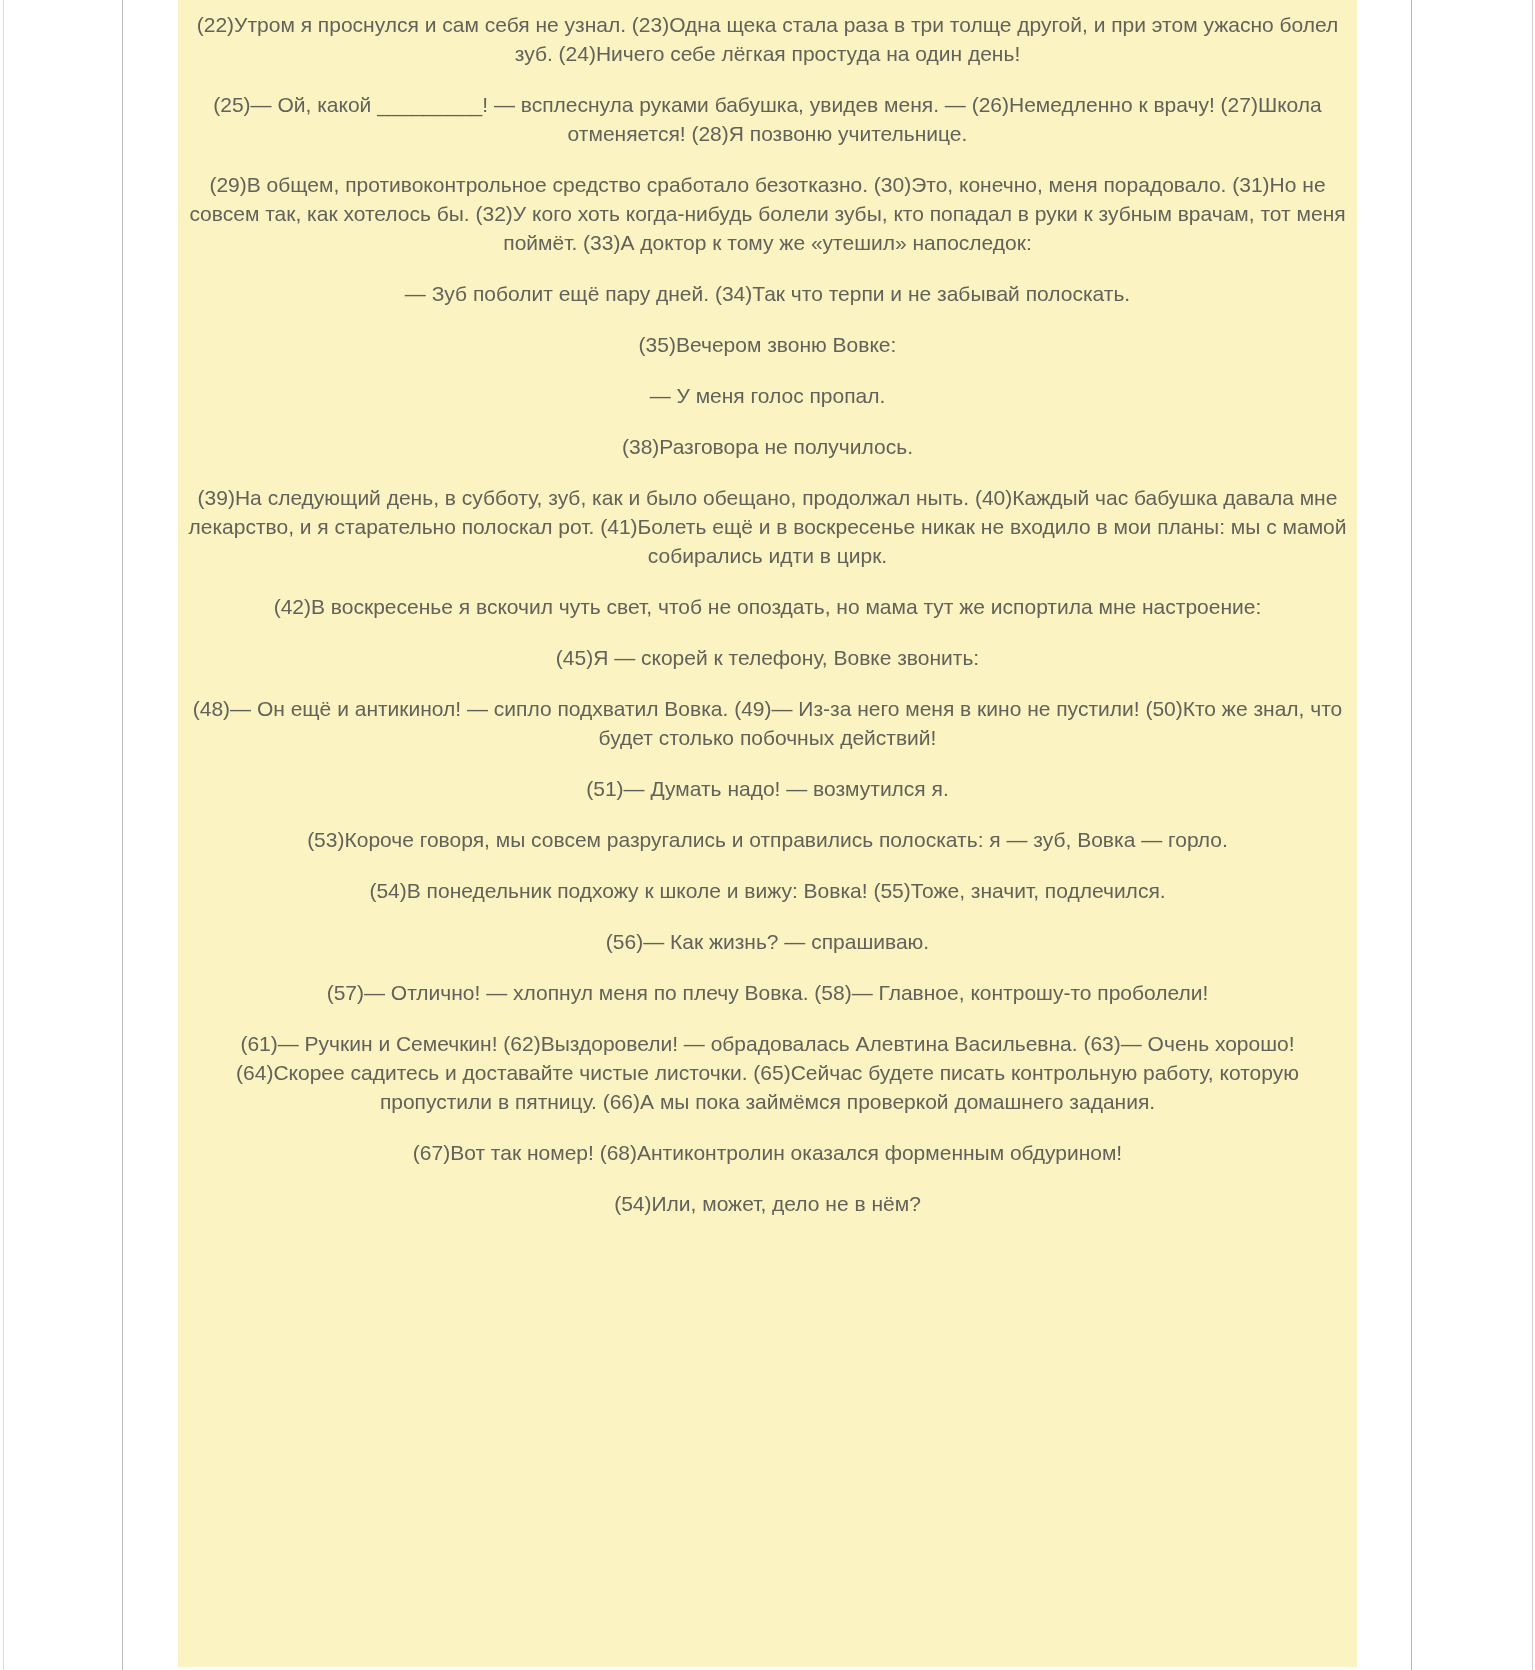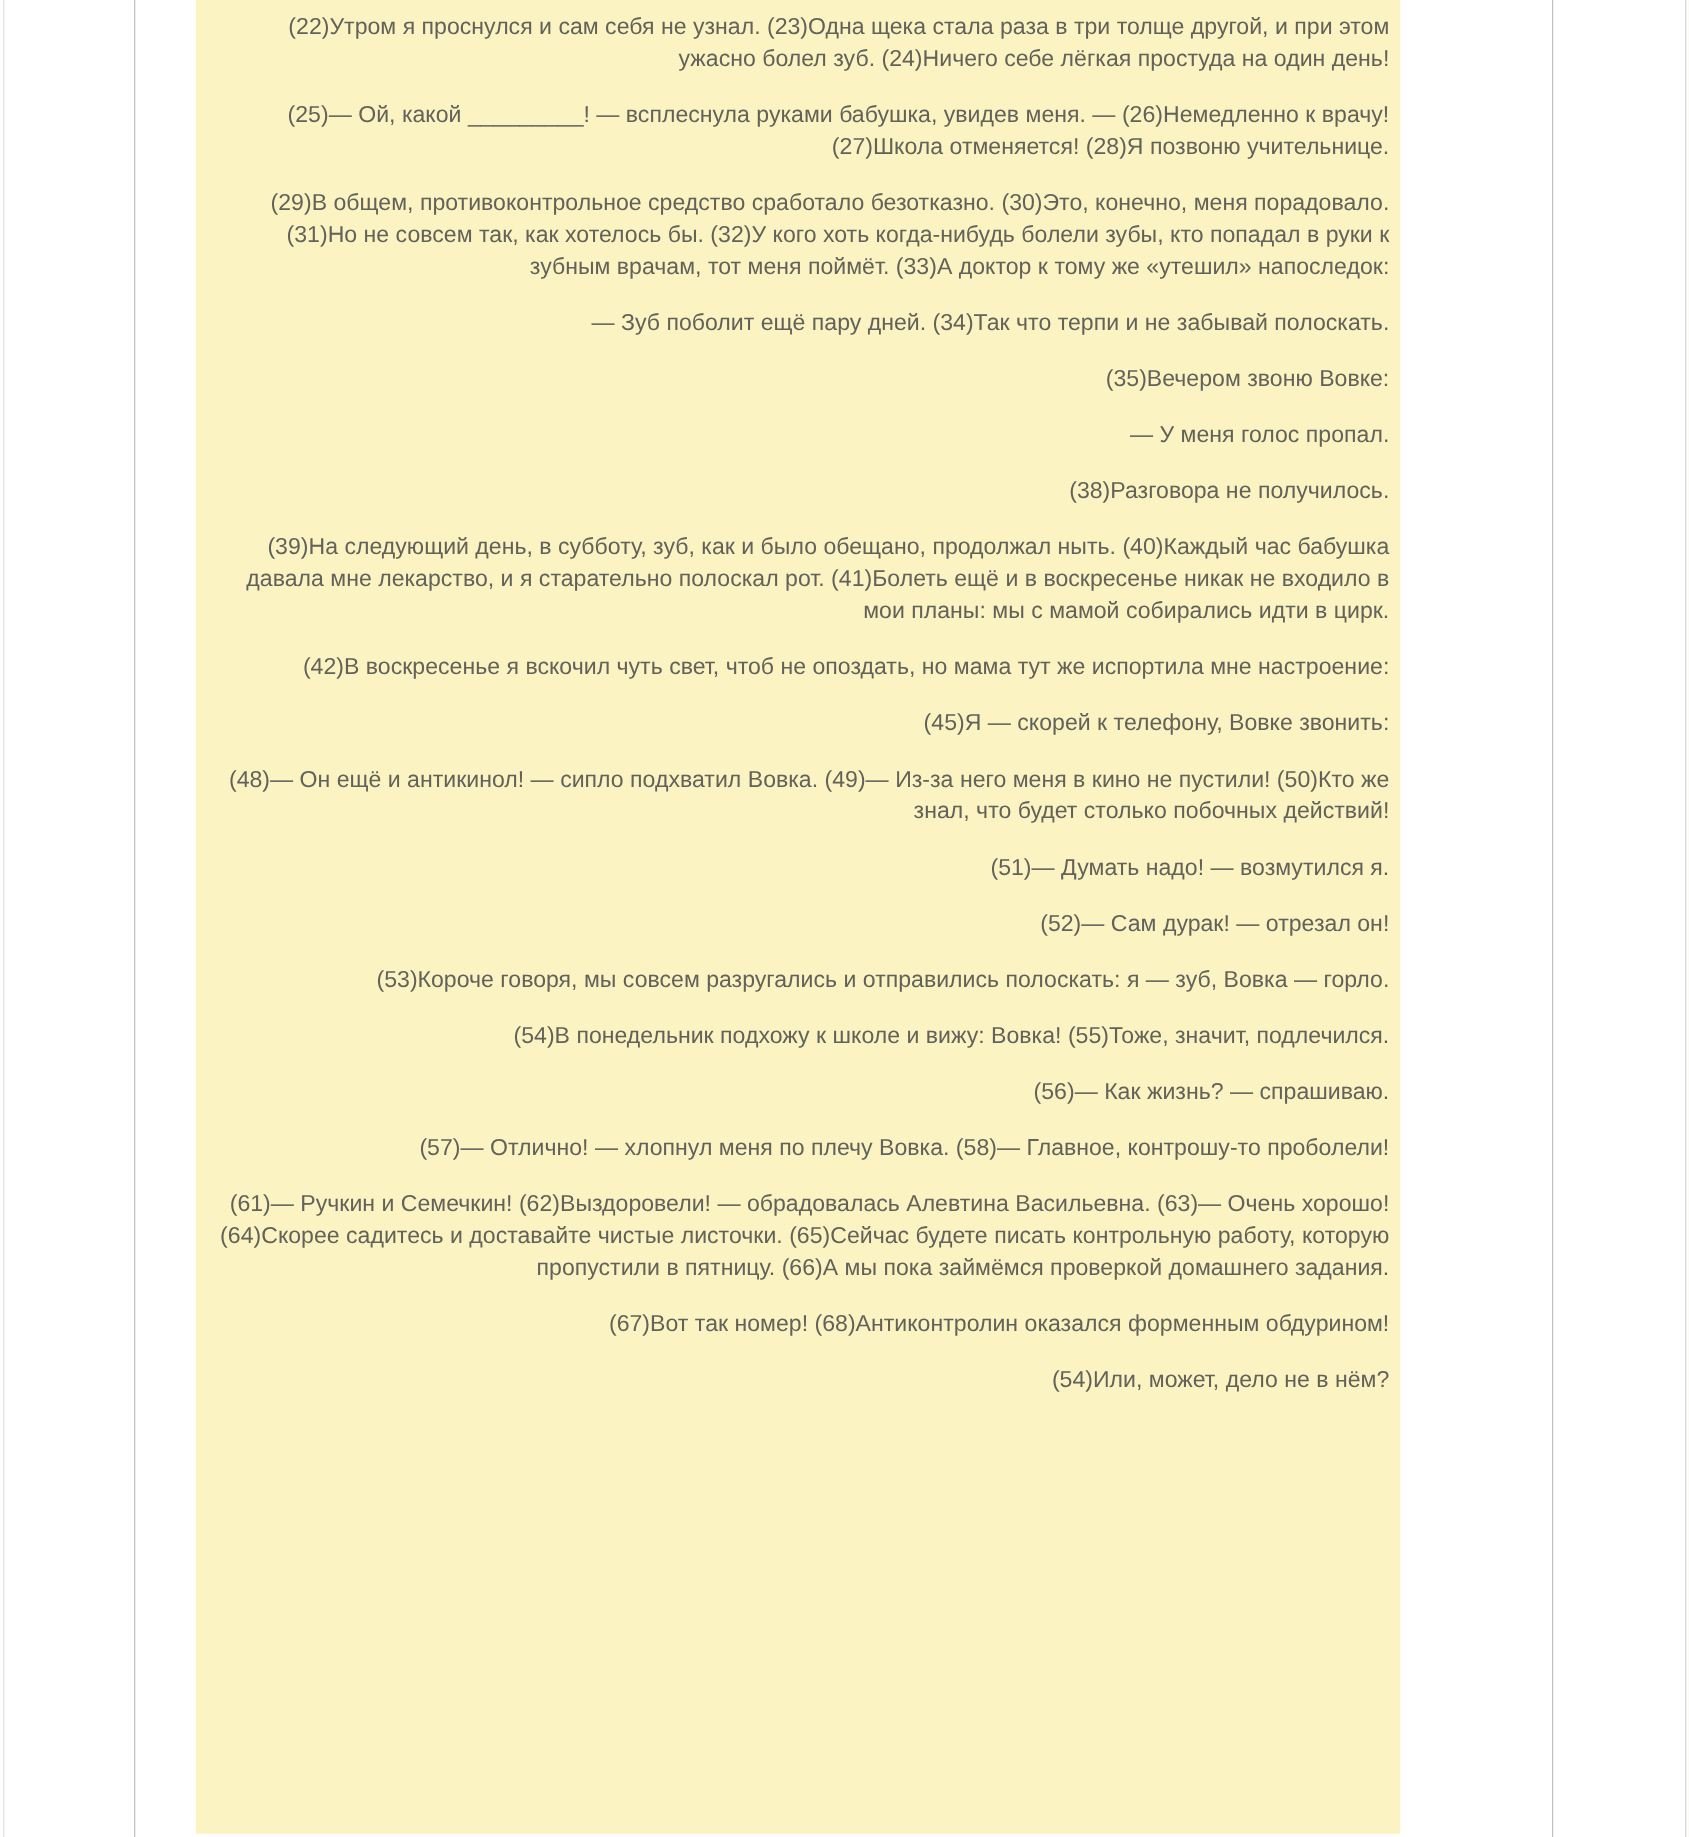--- a/index.html
+++ b/index.html
@@ -22,29 +22,29 @@
   }
   .vline-outer-left  { left: 3px;    background: #dedede; }
   .vline-inner-left  { left: 122px;  background: #b9b9b9; }
   .vline-inner-right { left: 1411px; background: #b9b9b9; }
   .vline-outer-right { left: 1532px; background: #cfcfcf; }
 
   .question-panel {
     position: absolute;
     left: 178px;
     top: 0;
-    width: 1095px;
+    width: 1179px;
     height: 1667px;
     box-sizing: border-box;
     background: #fbf3c1;
     padding: 10px 10px 0 10px;
     color: #62625a;
     font-size: 21px;
     line-height: 29px;
-    text-align: right;
+    text-align: center;
   }
   .question-panel p {
     margin: 0 0 22px 0;
   }
 </style>
 </head>
 <body>
 
 <div class="vline vline-outer-left"></div>
 <div class="vline vline-inner-left"></div>
@@ -57,21 +57,20 @@
   <p>(29)В общем, противоконтрольное средство сработало безотказно. (30)Это, конечно, меня порадовало. (31)Но не совсем так, как хотелось бы. (32)У кого хоть когда-нибудь болели зубы, кто попадал в руки к зубным врачам, тот меня поймёт. (33)А доктор к тому же «утешил» напоследок:</p>
   <p>— Зуб поболит ещё пару дней. (34)Так что терпи и не забывай полоскать.</p>
   <p>(35)Вечером звоню Вовке:</p>
   <p>— У меня голос пропал.</p>
   <p>(38)Разговора не получилось.</p>
   <p>(39)На следующий день, в субботу, зуб, как и было обещано, продолжал ныть. (40)Каждый час бабушка давала мне лекарство, и я старательно полоскал рот. (41)Болеть ещё и в воскресенье никак не входило в мои планы: мы с мамой собирались идти в цирк.</p>
   <p>(42)В воскресенье я вскочил чуть свет, чтоб не опоздать, но мама тут же испортила мне настроение:</p>
   <p>(45)Я — скорей к телефону, Вовке звонить:</p>
   <p>(48)— Он ещё и антикинол! — сипло подхватил Вовка. (49)— Из-за него меня в кино не пустили! (50)Кто же знал, что будет столько побочных действий!</p>
   <p>(51)— Думать надо! — возмутился я.</p>
-  <p>(52)— Сам дурак! — отрезал он!</p>
   <p>(53)Короче говоря, мы совсем разругались и отправились полоскать: я — зуб, Вовка — горло.</p>
   <p>(54)В понедельник подхожу к школе и вижу: Вовка! (55)Тоже, значит, подлечился.</p>
   <p>(56)— Как жизнь? — спрашиваю.</p>
   <p>(57)— Отлично! — хлопнул меня по плечу Вовка. (58)— Главное, контрошу-то проболели!</p>
   <p>(61)— Ручкин и Семечкин! (62)Выздоровели! — обрадовалась Алевтина Васильевна. (63)— Очень хорошо! (64)Скорее садитесь и доставайте чистые листочки. (65)Сейчас будете писать контрольную работу, которую пропустили в пятницу. (66)А мы пока займёмся проверкой домашнего задания.</p>
   <p>(67)Вот так номер! (68)Антиконтролин оказался форменным обдурином!</p>
   <p>(54)Или, может, дело не в нём?</p>
 </div>
 
 </body></html>

